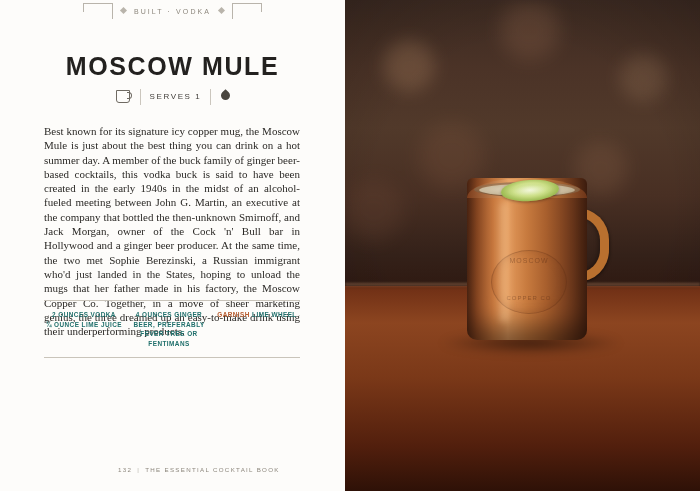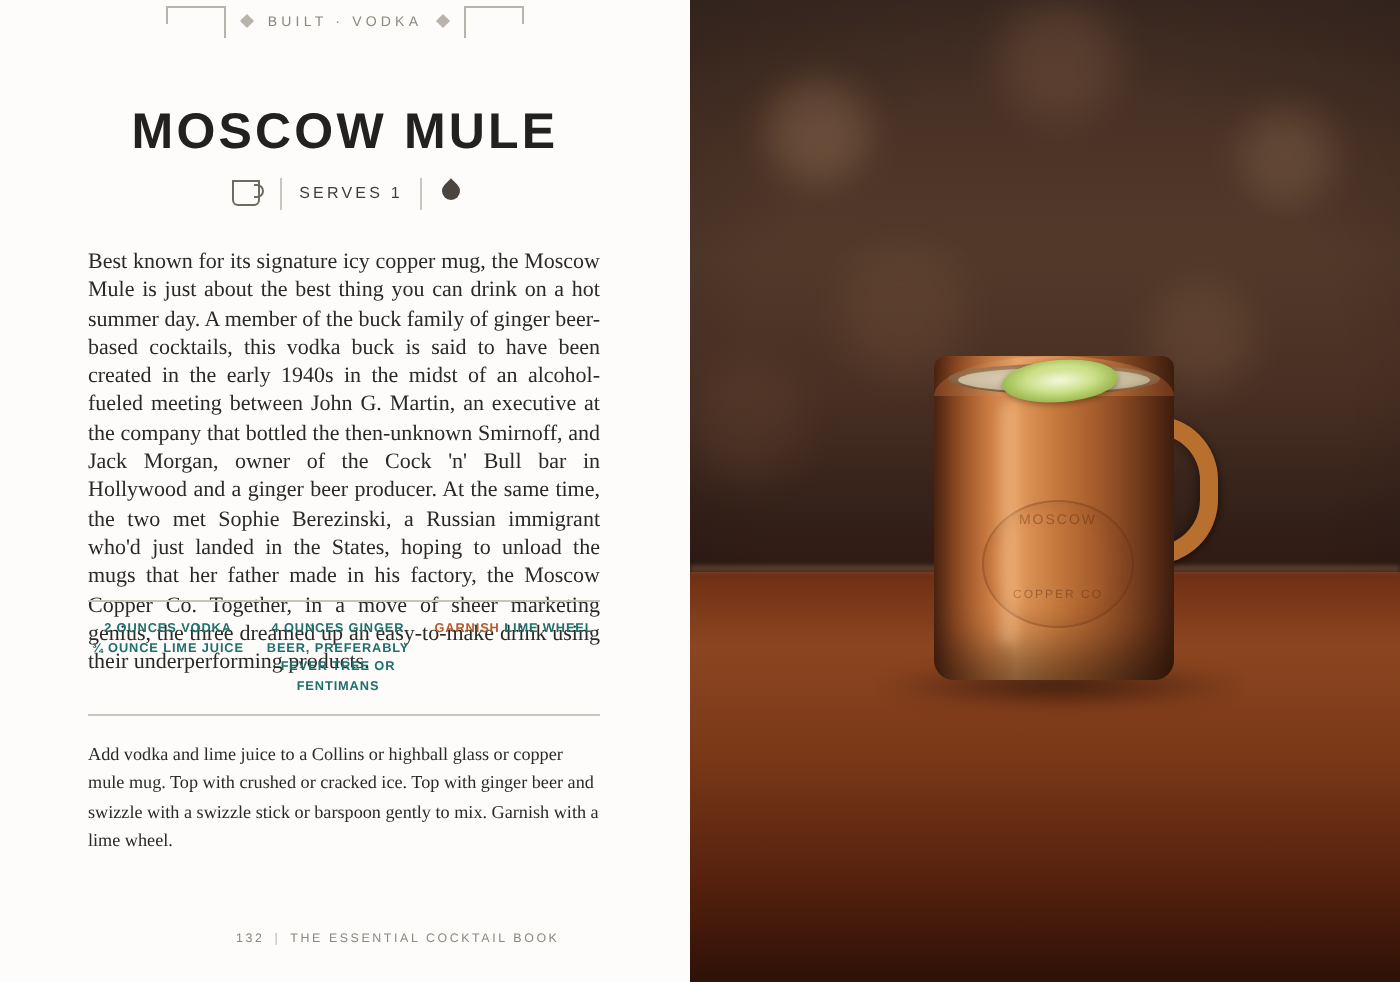--- a/index.html
+++ b/index.html
@@ -493,21 +493,20 @@
         <span class="ing-line">BEER, PREFERABLY</span>
         <span class="ing-line">FEVER TREE OR</span>
         <span class="ing-line">FENTIMANS</span>
       </div>
       <div class="ing-col c3">
         <span class="garnish-label">GARNISH</span>
         <span>LIME WHEEL</span>
       </div>
     </div>
 
-    <div class="method">Add vodka and lime juice to a Collins or highball glass or copper mule mug. Top with crushed or cracked ice. Top with ginger beer and swizzle with a swizzle stick or barspoon gently to mix. Garnish with a lime wheel.</div>
 
     <div class="footer">
       <span>132</span>
       <span class="sep">|</span>
       <span>THE ESSENTIAL COCKTAIL BOOK</span>
     </div>
   </div>
 
   <div class="right-page">
     <div class="photo"></div>

